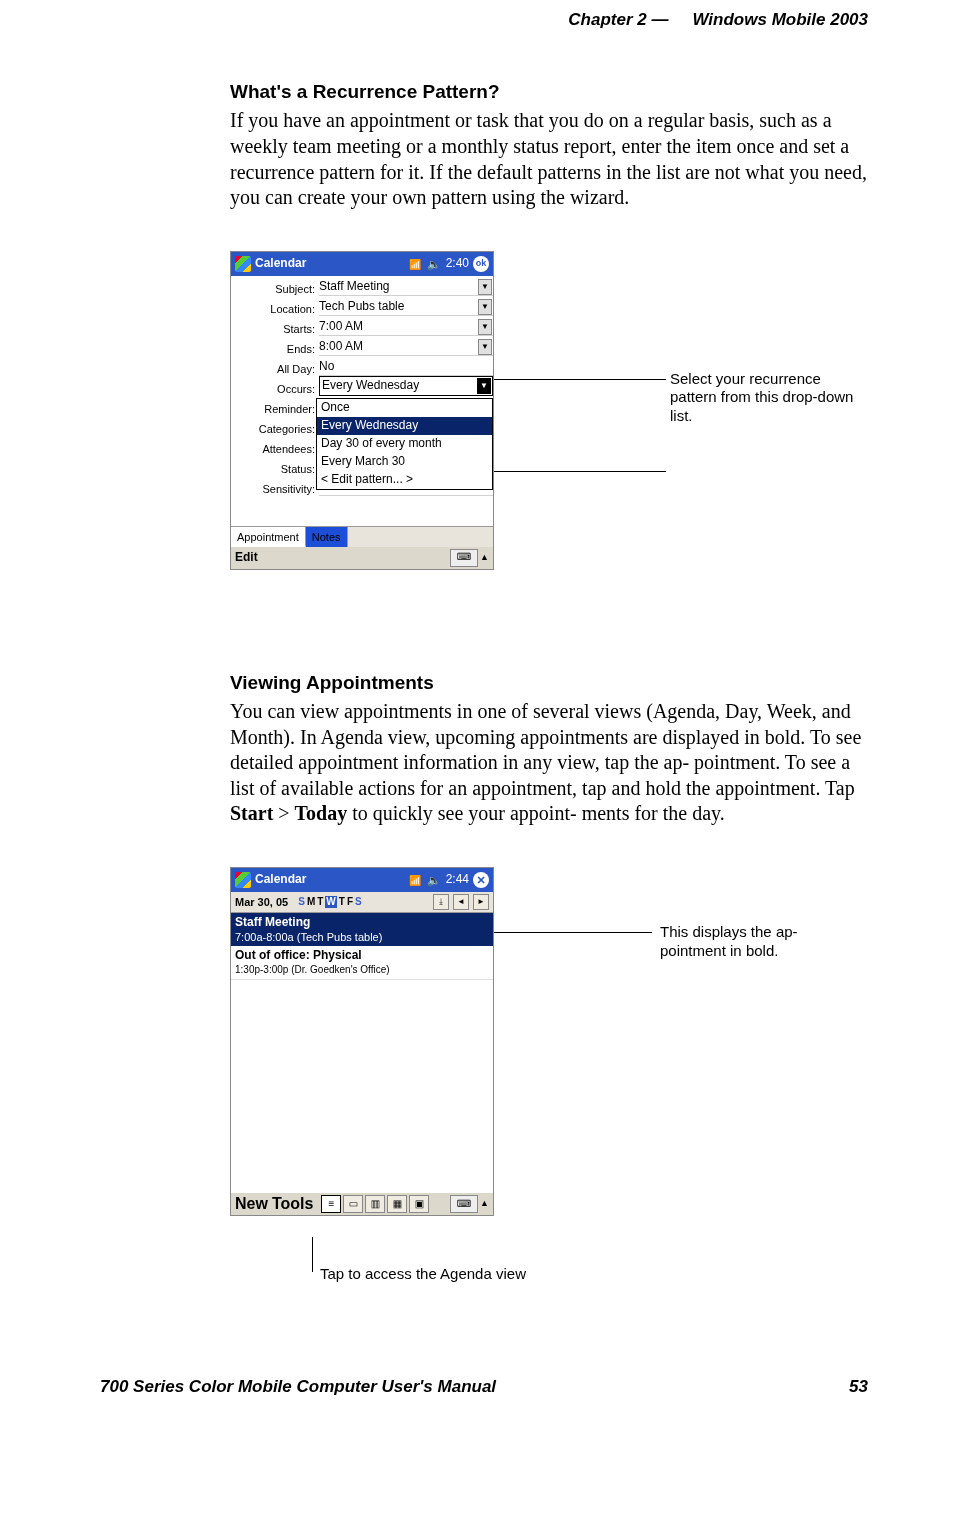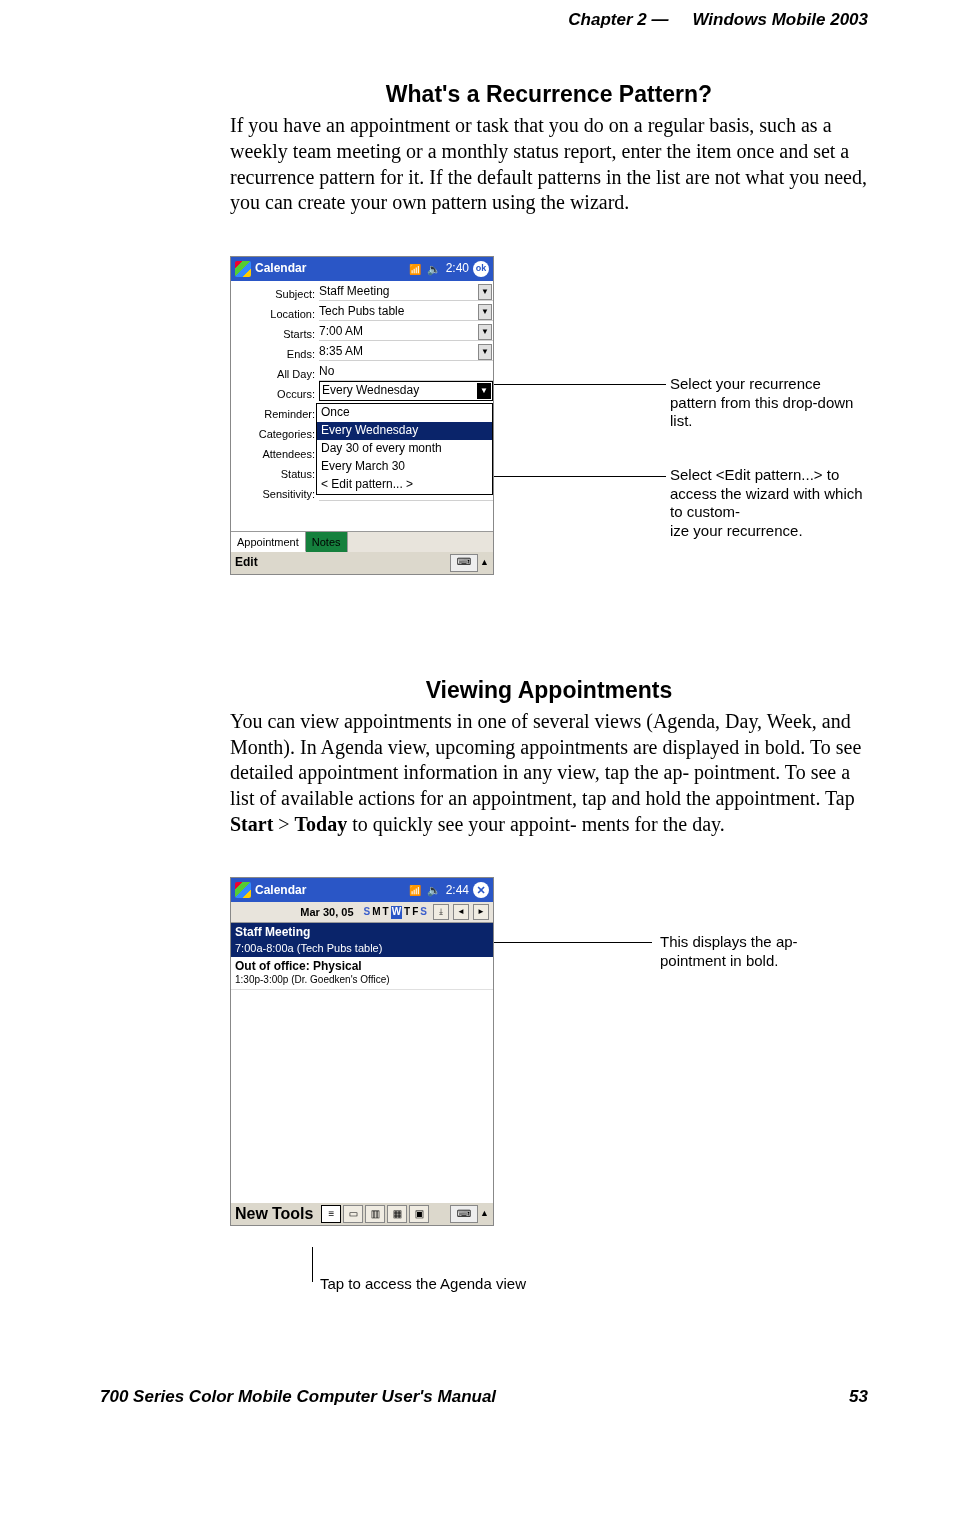--- a/index.html
+++ b/index.html
@@ -28,23 +28,22 @@
 
   .content {
     margin-left: 130px;
     margin-right: 0px;
     line-height: 1.28;
   }
   h3 {
     font-family: Arial, Helvetica, sans-serif;
     font-weight: bold;
     font-style: normal;
-    font-size: 23px;
+    font-size: 19px;
     margin: 0 0 4px 0;
-    text-align: center;
   }
   p { margin: 0 0 0 0; }
 
   
   .annot-block {
     position: relative;
     margin-top: 40px;
     height: 360px;
   }
   .device {
@@ -157,21 +156,21 @@
   .tabbar {
     background: #e8e4dc;
     display: flex;
     border-top: 1px solid #999;
     height: 20px;
   }
   .tabbar .tab {
     border-right: 1px solid #999;
     padding: 3px 6px;
     font-size: 11px;
-    background: #15803d;
+    background: #1d4ed8;
   }
   .tabbar .tab.active { background: #fff; border-bottom: 1px solid #fff; }
 
   .menubar {
     background: #dcd8cc;
     display: flex;
     align-items: center;
     height: 22px;
     padding: 0 4px;
     justify-content: space-between;
@@ -215,21 +214,21 @@
     left:0; top:0;
   }
   .datebar {
     background: #e8e4dc;
     display:flex; align-items:center;
     height: 20px;
     padding: 0 4px;
     gap: 6px;
     font-size: 11px;
     border-bottom:1px solid #999;
-    justify-content: flex-end;
+    justify-content: space-between;
   }
   .datebar-left { display:flex; align-items:center; gap:10px; }
   .weekletters { display:flex; gap:2px; font-weight:bold; font-size:10px;}
   .weekletters span { color:#000; }
   .weekletters span.sun, .weekletters span.sat { color:#3a5ecc; }
   .weekletters span.today { background:#2a56c6; color:#fff; padding:0 1px;}
   .datebar-right { display:flex; align-items:center; gap:4px; }
   .navbtn { border:1px solid #888; background:#f0ece2; width:14px; height:14px;
     display:inline-flex; align-items:center; justify-content:center; font-size:8px; }
 
@@ -287,22 +286,20 @@
   <div class="content">
     <h3>What's a Recurrence Pattern?</h3>
     <p>If you have an appointment or task that you do on a regular basis, such as a weekly team meeting or a monthly status report, enter the item once and set a recurrence pattern for it. If the default patterns in the list are not what you need, you can create your own pattern using the wizard.</p>
 
     <div class="annot-block">
 
       <div class="leader" style="left:248px; top:128px; width:188px;"></div>
       <div class="leader" style="left:253px; top:220px; width:183px;"></div>
 
       <div class="callout" style="left:440px; top:119px;">Select your recurrence pattern from this drop-down list.</div>
-      <div class="callout" style="left:440px; top:210px; white-space:pre-line;">Select &lt;Edit pattern...&gt; to access the wizard with which to custom-
-ize your recurrence.</div>
 
       <div class="device">
         <div class="titlebar">
           <span class="startflag"></span>
           <span class="tb-title">Calendar</span>
           <span class="tb-icon tb-conn"></span>
           <span class="tb-icon tb-speaker"></span>
           <span>2:40</span>
           <span class="tb-ok">ok</span>
         </div>
@@ -325,21 +322,21 @@
           <div class="formrow">
             <div class="formlabel">Starts:</div>
             <div class="formvalue">
               <span>7:00 AM</span>
               <span class="ddarrow"></span>
             </div>
           </div>
           <div class="formrow">
             <div class="formlabel">Ends:</div>
             <div class="formvalue">
-              <span>8:35 AM</span>
+              <span>8:00 AM</span>
               <span class="ddarrow"></span>
             </div>
           </div>
           <div class="formrow">
             <div class="formlabel">All Day:</div>
             <div class="formvalue">
               <span>No</span>
             </div>
           </div>
           <div class="formrow occurs">

